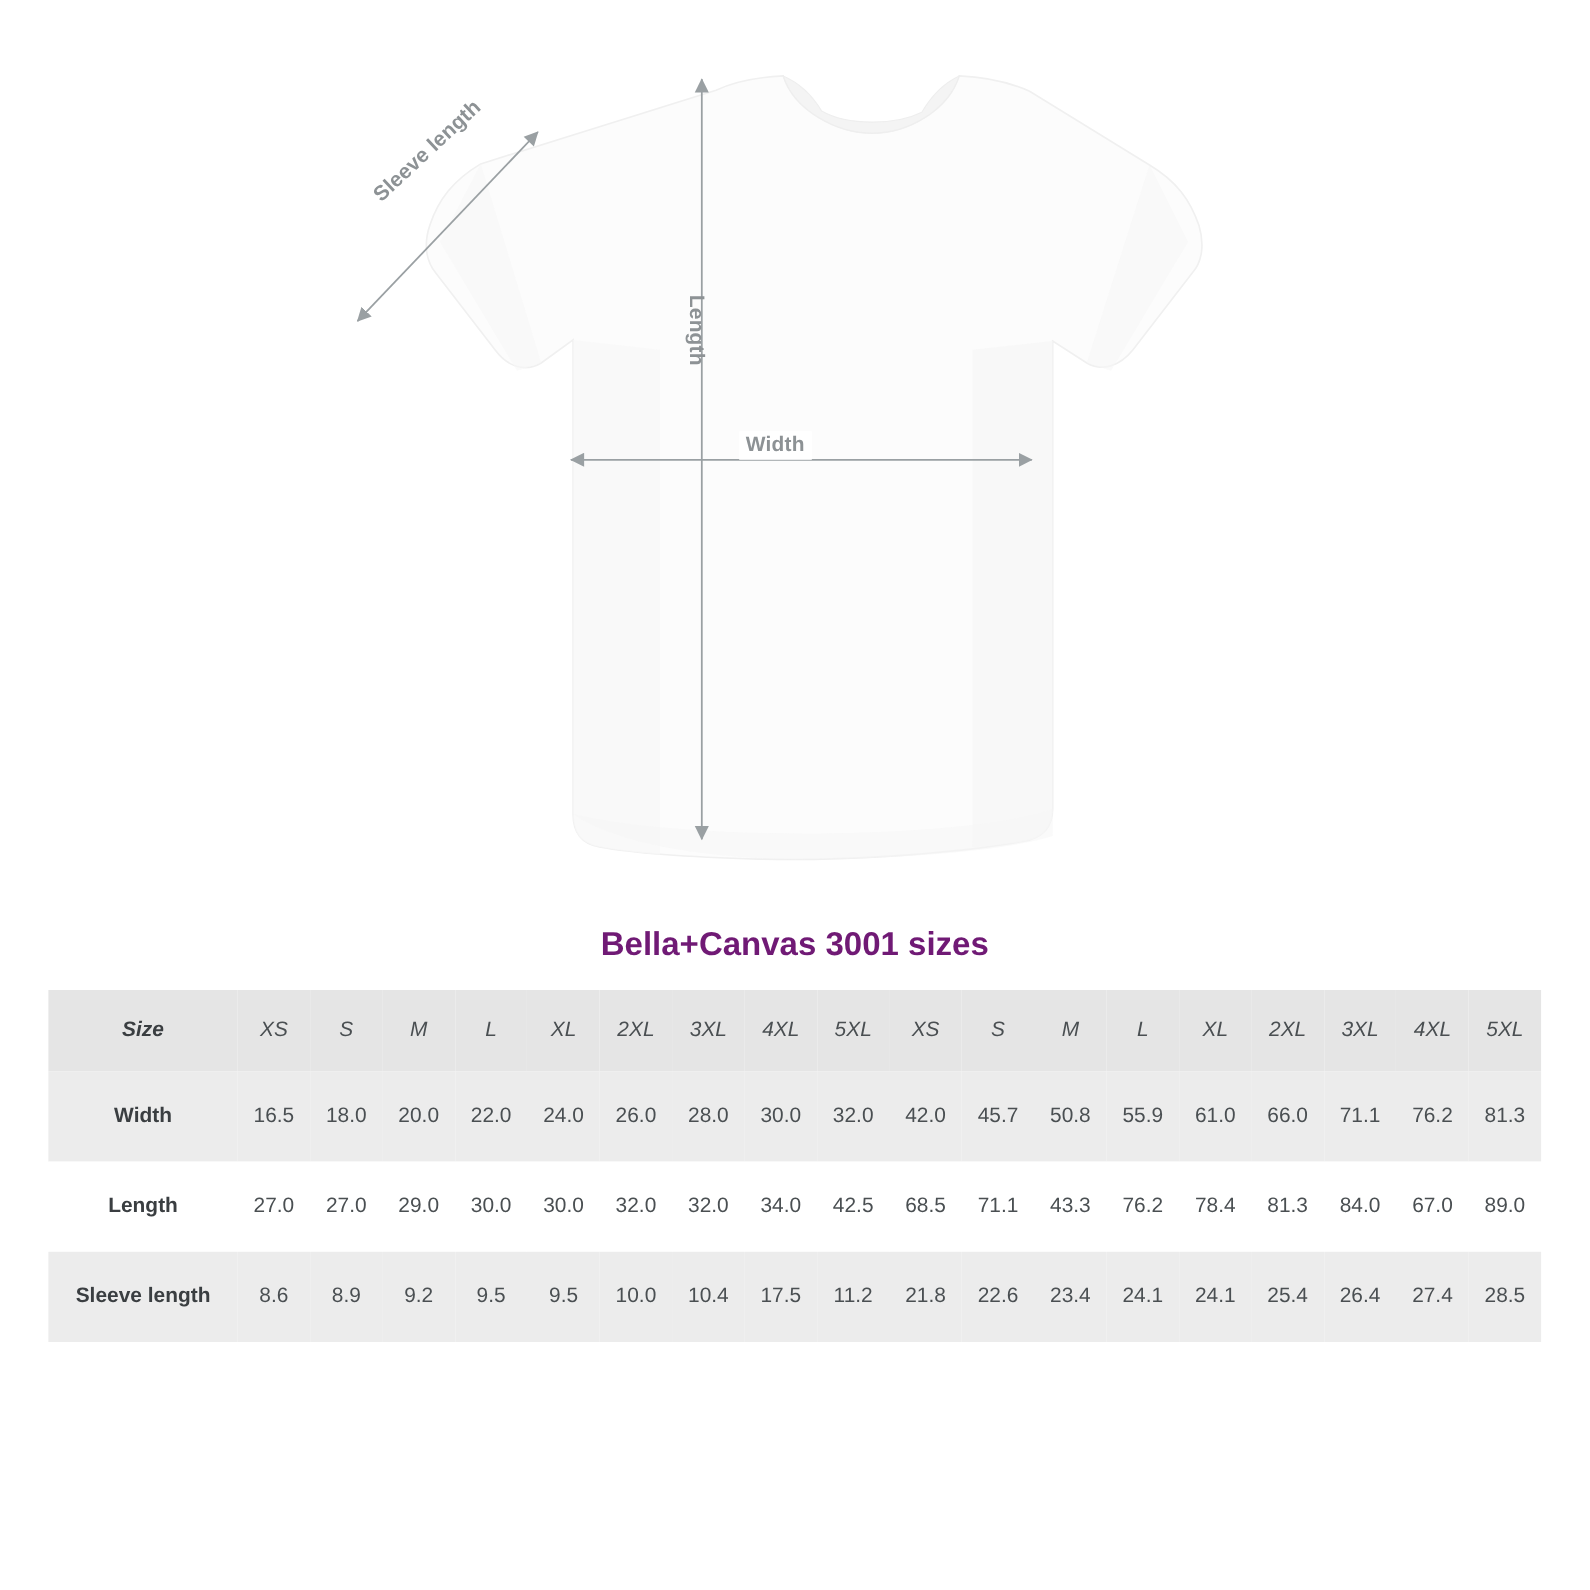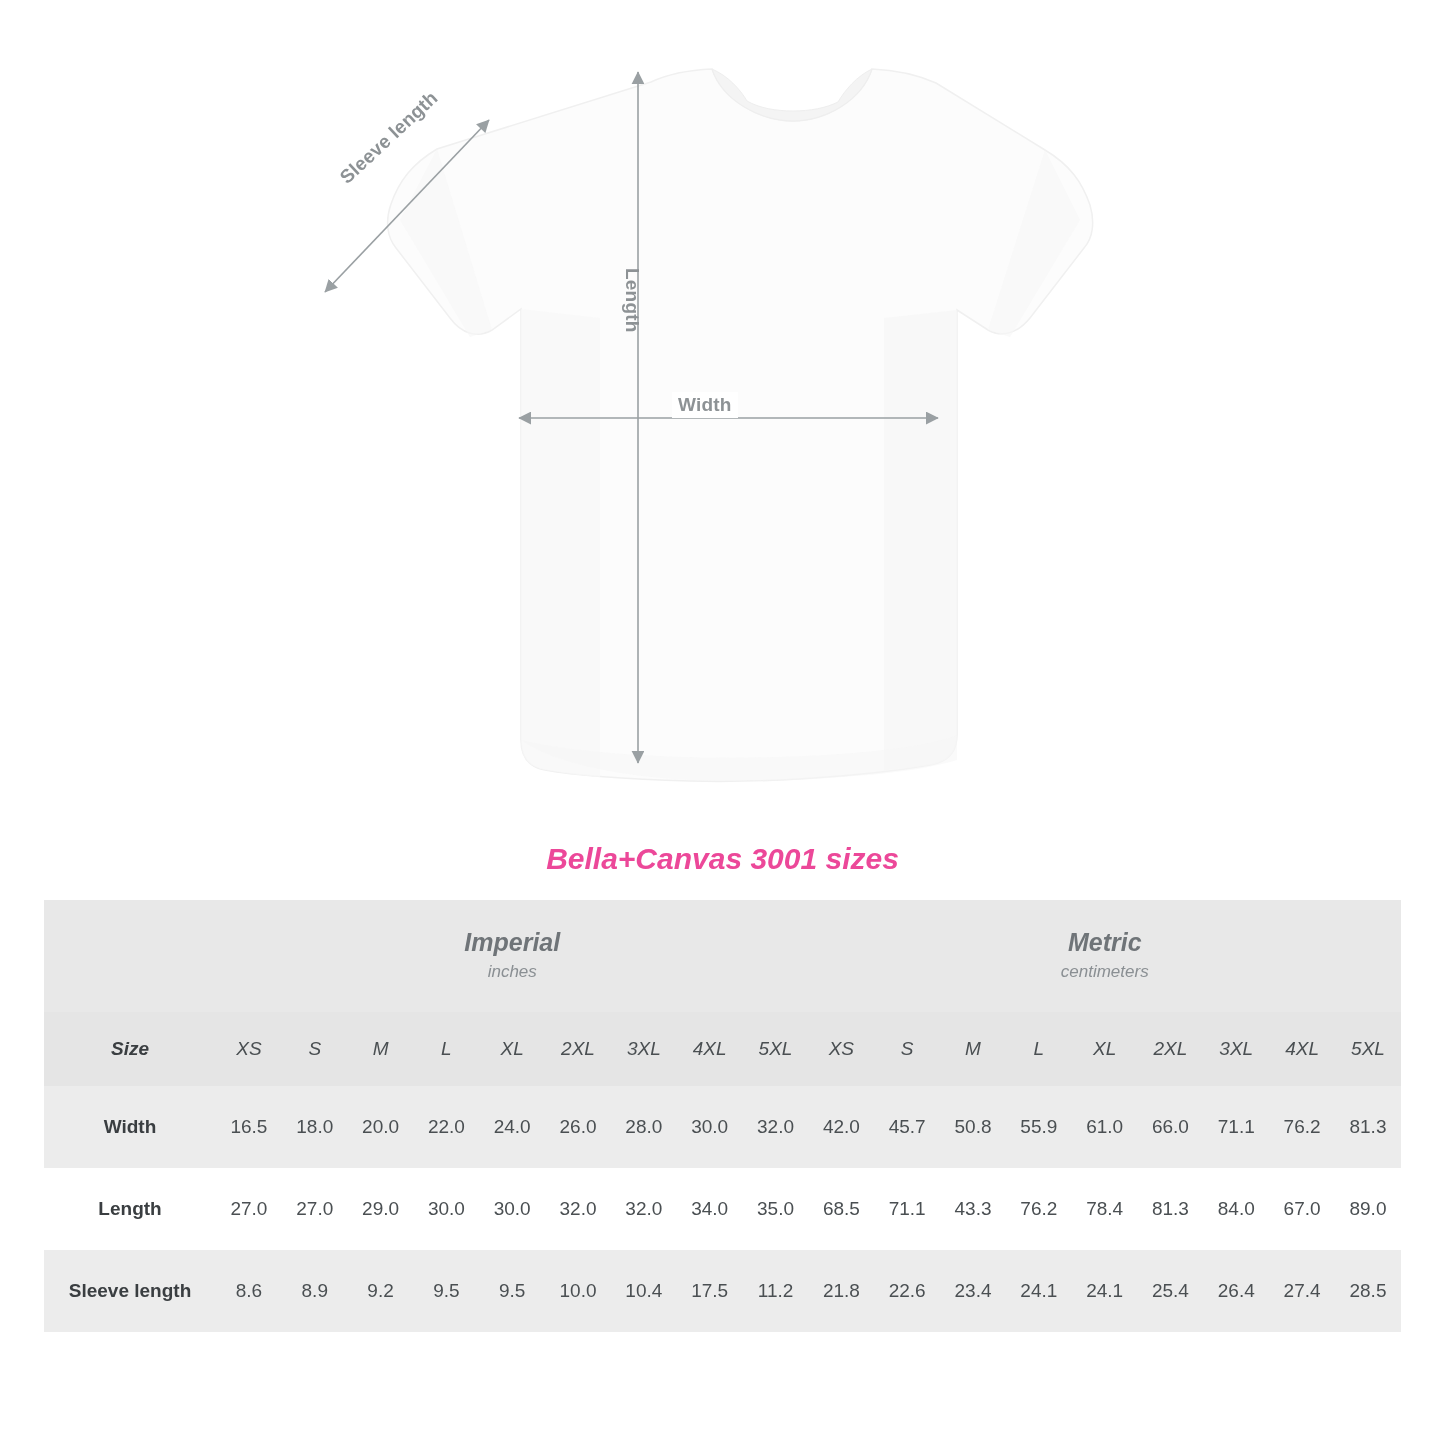--- a/index.html
+++ b/index.html
@@ -61,23 +61,22 @@
   }
 
   
   .title-block {
     text-align: center;
     margin-top: 22px;
   }
   .chart-title {
     font-size: 30px;
     font-weight: bold;
-    color: #ec4899;
+    color: #701a75;
     margin: 0;
-    font-style: italic;
   }
   .chart-note {
     font-size: 17.5px;
     font-style: italic;
     color: #6f7478;
     margin-top: 16px;
   }
 
   
   .table-wrap {
@@ -210,31 +209,20 @@
     <h1 class="chart-title">Bella+Canvas 3001 sizes</h1>
   </div>
 
   <div class="table-wrap">
     <table class="size-table">
       <colgroup>
         <col style="width:172px">
         <col span="18" style="width:65.8px">
       </colgroup>
       <tbody>
-        <tr class="unit-head-row">
-          <td class="corner"></td>
-          <td class="corner" colspan="9">
-            <div class="unit-title">Imperial</div>
-            <div class="unit-sub">inches</div>
-          </td>
-          <td class="corner" colspan="9">
-            <div class="unit-title">Metric</div>
-            <div class="unit-sub">centimeters</div>
-          </td>
-        </tr>
 
         <tr class="head-row">
           <td class="rowlabel">Size</td>
           <td>XS</td>
           <td>S</td>
           <td>M</td>
           <td>L</td>
           <td>XL</td>
           <td>2XL</td>
           <td>3XL</td>
@@ -276,21 +264,21 @@
         <tr class="data-row row-plain">
           <td class="rowlabel">Length</td>
           <td>27.0</td>
           <td>27.0</td>
           <td>29.0</td>
           <td>30.0</td>
           <td>30.0</td>
           <td>32.0</td>
           <td>32.0</td>
           <td>34.0</td>
-          <td>35.0</td>
+          <td>42.5</td>
           <td>68.5</td>
           <td>71.1</td>
           <td>43.3</td>
           <td>76.2</td>
           <td>78.4</td>
           <td>81.3</td>
           <td>84.0</td>
           <td>67.0</td>
           <td>89.0</td>
         </tr>

